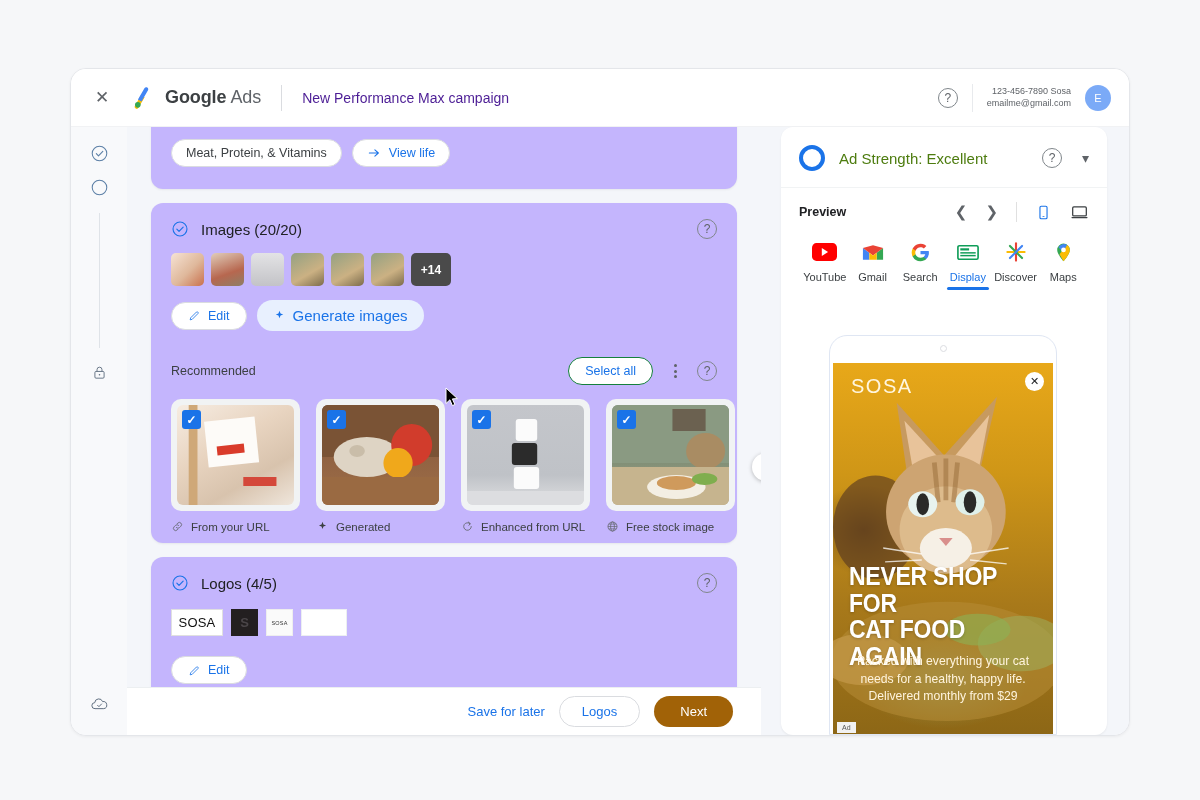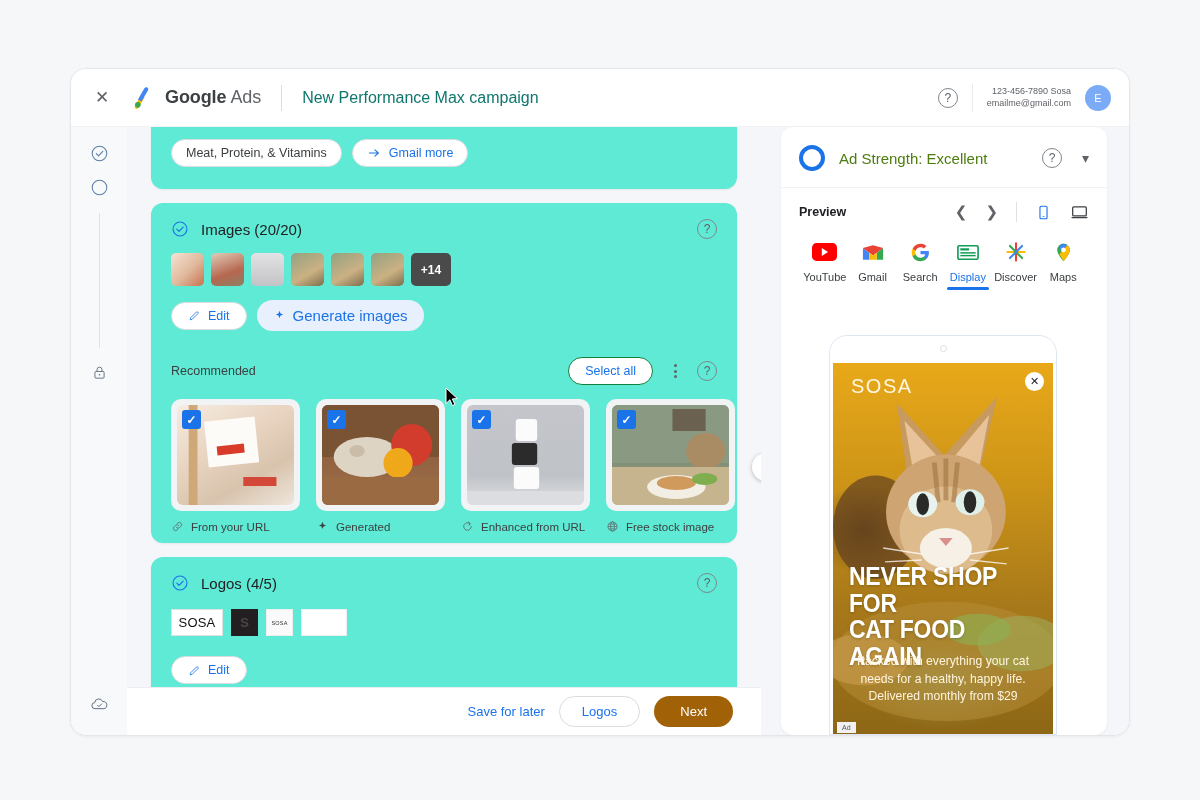--- a/index.html
+++ b/index.html
@@ -46,21 +46,21 @@
   .brand-text {
     font-size: 18px; color: #3c4043; letter-spacing: -.1px;
   }
   .brand-text .g { font-weight: 700; color: #3c4043; }
   .brand-text .a { font-weight: 400; color: #5f6368; margin-left: 4px;}
   .vdiv {
     width: 1px; height: 26px; background: #dadce0;
     margin: 0 20px;
   }
   .campaign-title {
-    font-size: 16px; color: #0f766e; font-weight: 400;
+    font-size: 14px; color: #4c1d95; font-weight: 400;
   }
   .topbar-right {
     margin-left: auto; display: flex; align-items: center; gap: 14px;
   }
   .help-circle {
     width: 20px; height: 20px; border-radius: 50%;
     border: 1.3px solid #80868b; color: #5f6368;
     font-size: 12px; display: flex; align-items: center; justify-content: center;
     cursor: pointer;
   }
@@ -96,21 +96,21 @@
   .rail-spacer { flex: 1 1 auto; }
 
   
   .content {
     position: absolute; left: 56px; top: 58px;
     width: 634px; height: calc(100% - 58px);
     background: #f4f6fa;
     overflow: hidden;
   }
   .card {
-    background: #5eead4;
+    background: #c4b5fd;
     border-radius: 12px;
     margin: 0 24px 14px 24px;
     box-shadow: 0 1px 2px rgba(60,64,67,.08);
   }
   .card-top-cut {
     margin-top: -36px;
     padding-top: 48px;
   }
   .chiprow { display: flex; align-items: center; gap: 10px; padding: 0 20px 22px 20px; }
   .chip {
@@ -397,21 +397,21 @@
 
   <div class="content">
 
     <div class="card card-top-cut">
       <div class="chiprow">
         <div class="chip">Meat, Protein, &amp; Vitamins</div>
         <div class="chip-link">
           <svg viewBox="0 0 24 24" width="14" height="14" class="svg-ico">
             <path d="M4 12h15M13.5 6.5L19.5 12l-6 5.5" fill="none" stroke="#1a73e8" stroke-width="1.8" stroke-linecap="round" stroke-linejoin="round"></path>
           </svg>
-          <span>Gmail more</span>
+          <span>View life</span>
         </div>
       </div>
     </div>
 
     <div class="card">
       <div class="sec-head">
         <span class="check-ico">
           <svg viewBox="0 0 24 24" width="18" height="18" class="svg-ico">
             <circle cx="12" cy="12" r="9.3" fill="none" stroke="#1a73e8" stroke-width="1.5"></circle>
             <path d="M7.8 12.2l2.9 2.9 5.5-5.6" fill="none" stroke="#1a73e8" stroke-width="1.6" stroke-linecap="round" stroke-linejoin="round"></path>

